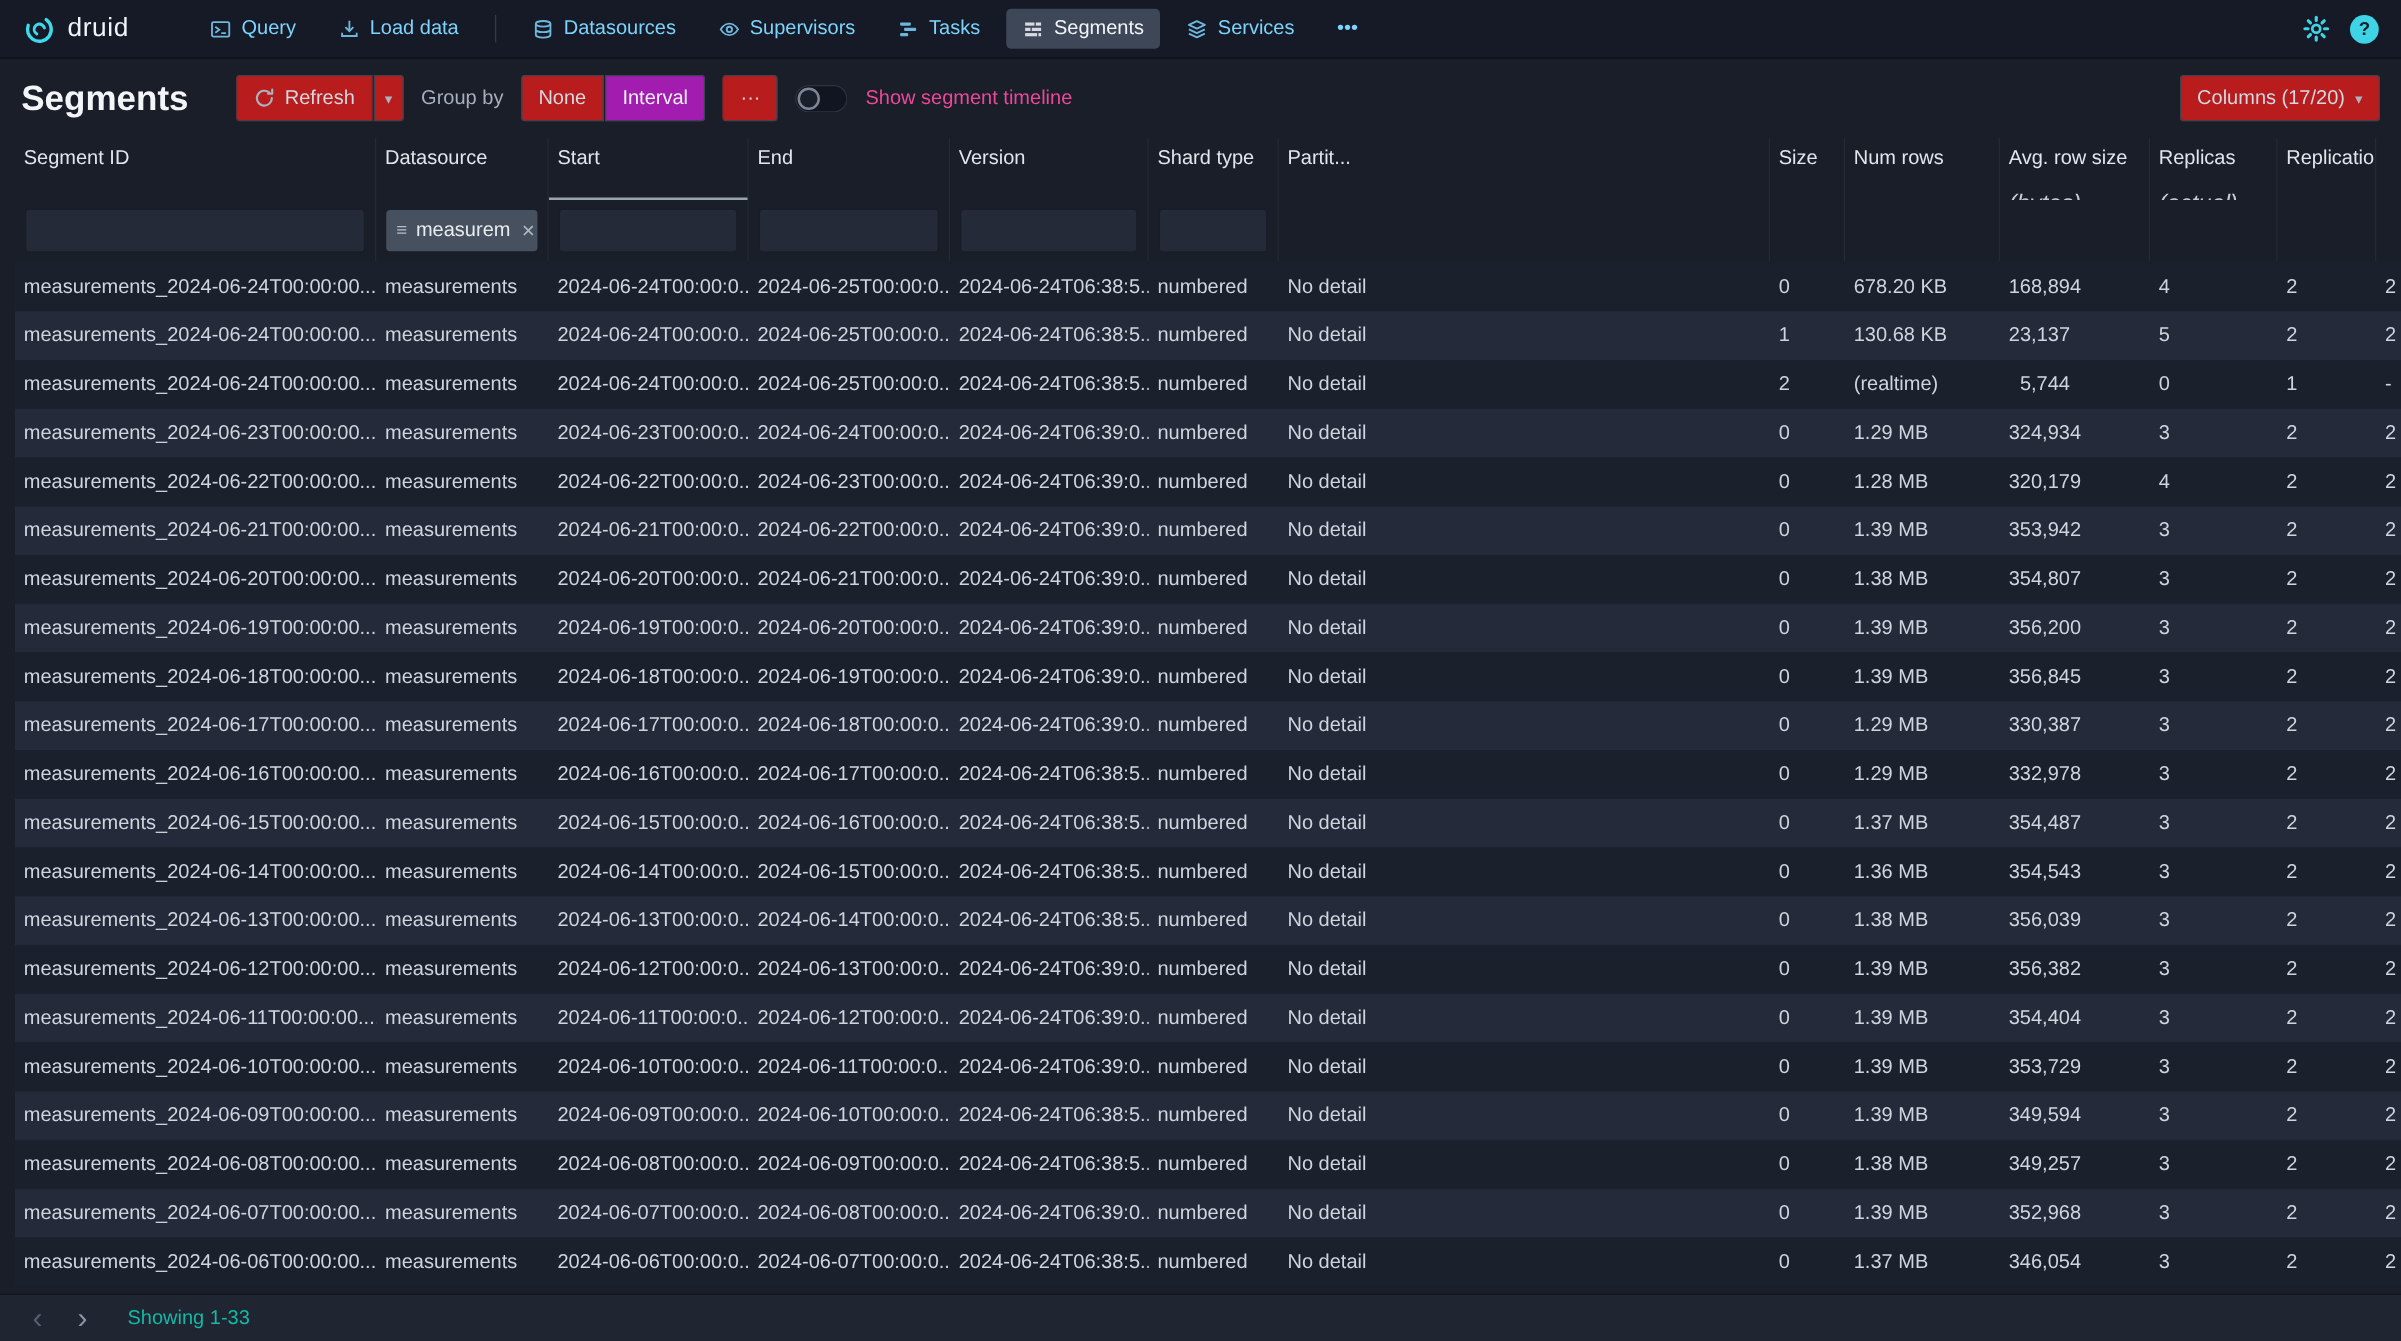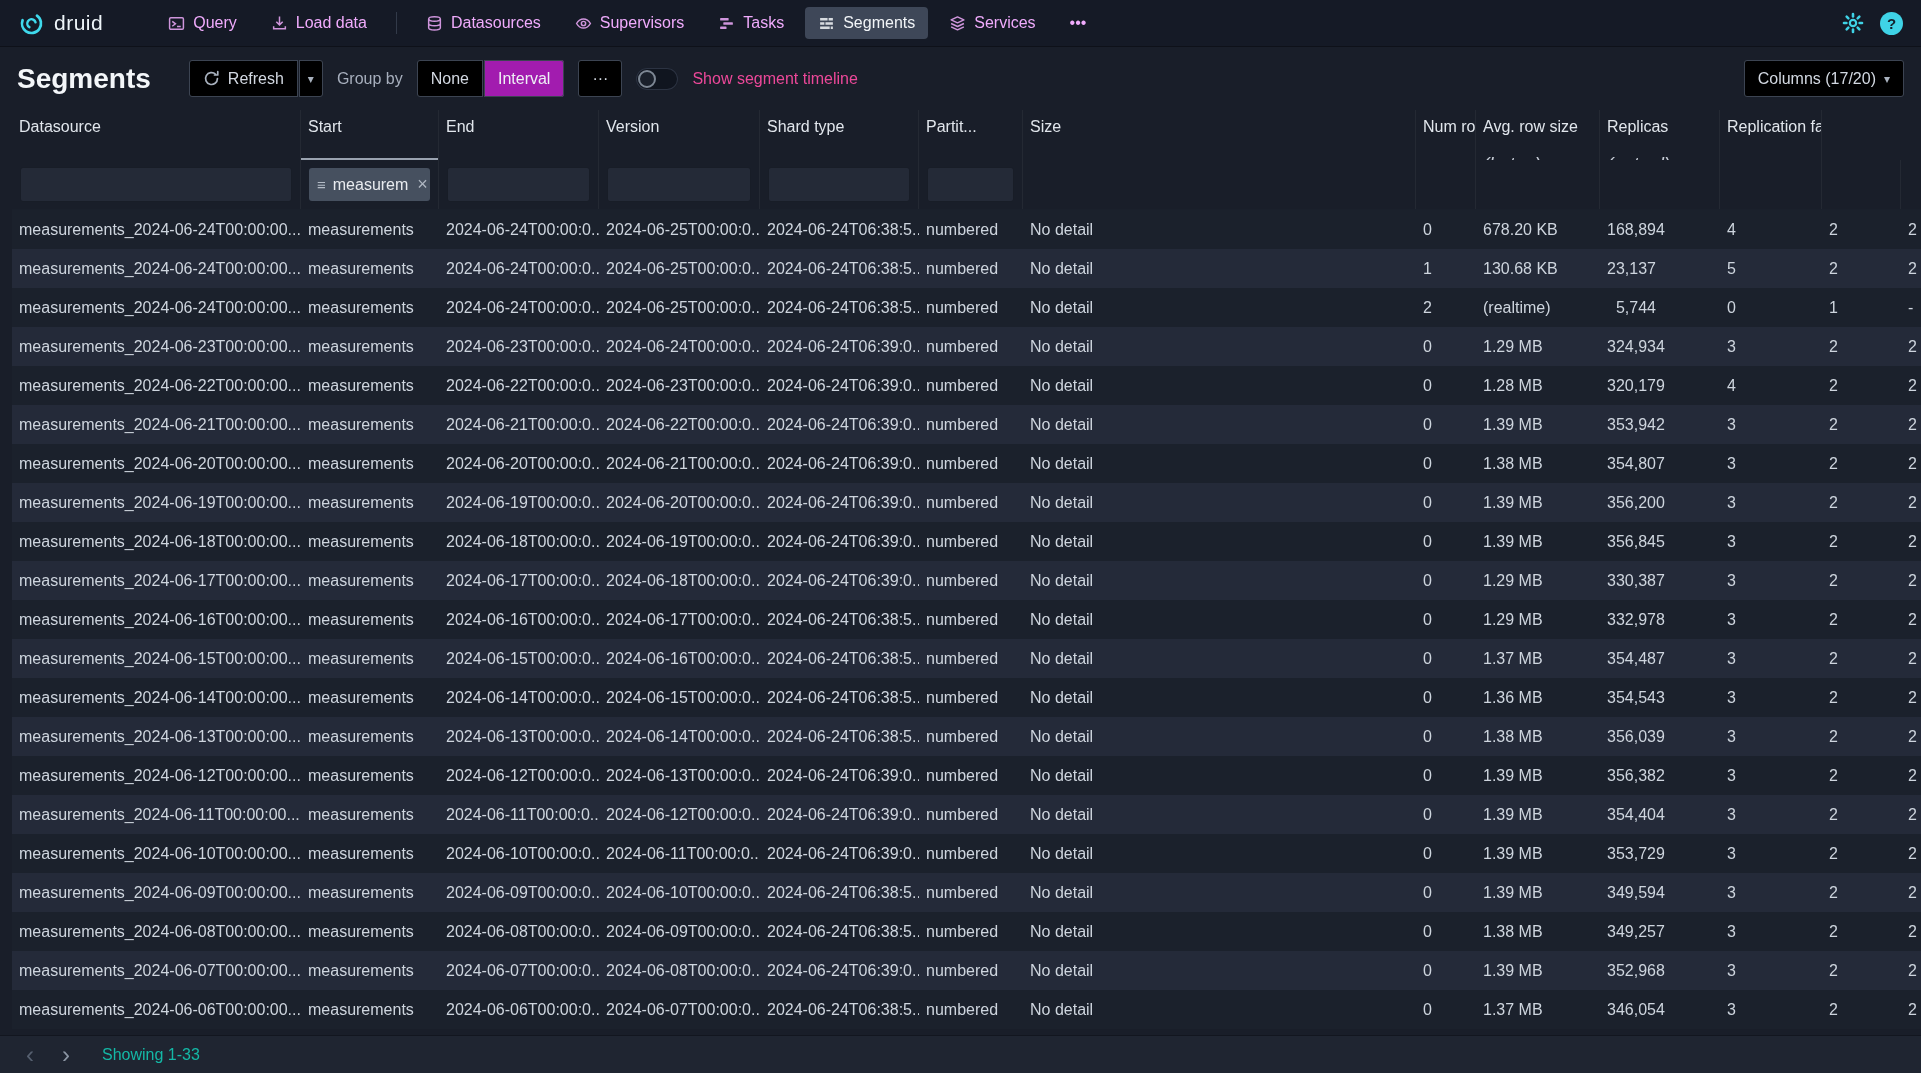--- a/index.html
+++ b/index.html
@@ -12,21 +12,21 @@
 
   
   .navbar {
     height:47px; flex:0 0 47px; background:#151a26;
     border-bottom:1px solid #0e1119;
     display:flex; align-items:center; padding:0 18px; gap:8px;
   }
   .brand { display:flex; align-items:center; gap:9px; margin-right:44px; }
   .brand-word { font-size:21px; color:#eef5f9; letter-spacing:.5px; }
   .nav-item {
-    display:flex; align-items:center; gap:8px; color:#f0abfc;
+    display:flex; align-items:center; gap:8px; color:#7dd3fc;
     padding:7px 13px; border-radius:4px; cursor:pointer; font-size:16px;
     white-space:nowrap;
   }
   .nav-item svg { flex:0 0 auto; opacity:.85; }
   .nav-item.active { background:#3e4758; color:#f2f5f8; }
   .nav-sep { width:1px; height:22px; background:#323a49; margin:0 8px; }
   .nav-spacer { flex:1; }
   .nav-right { display:flex; align-items:center; gap:16px; }
   .help-circle {
     width:23px; height:23px; border-radius:50%; background:#3fd3e6;
@@ -34,21 +34,21 @@
     display:flex; align-items:center; justify-content:center; cursor:pointer;
   }
 
   
   .controls {
     height:63px; flex:0 0 63px; display:flex; align-items:center;
     padding:0 17px; gap:14px;
   }
   .page-title { font-size:28px; font-weight:bold; color:#f3f6f9; margin-right:24px; }
   .btn {
-    background:#000000; box-shadow:inset 0 0 0 1px #3c4452;
+    background:#b91c1c; box-shadow:inset 0 0 0 1px #3c4452;
     color:#d3d9e2; border:none; border-radius:3px; height:37px;
     font-size:16px; font-family:inherit; padding:0 14px; cursor:pointer;
     display:inline-flex; align-items:center; gap:8px; white-space:nowrap;
   }
   .split { display:flex; }
   .split .btn:first-child { border-top-right-radius:0; border-bottom-right-radius:0; }
   .split .btn:last-child { border-top-left-radius:0; border-bottom-left-radius:0; padding:0 9px; margin-left:1px; }
   .caret { font-size:12px; color:#aab3c0; }
   .muted-label { color:#a7afbd; }
   .btn-group { display:flex; }
@@ -251,20 +251,23 @@
     <div class="spacer"></div>
 
     <button class="btn">
       <span>Columns (17/20)</span>
       <span class="caret">▾</span>
     </button>
   </div>
 
   <div class="tablewrap">
     <div class="hrow" id="thead">
+        <div class="hcell cell-segment_id">
+          <div class="hlabel">Segment ID</div>
+        </div>
         <div class="hcell cell-datasource">
           <div class="hlabel">Datasource</div>
         </div>
         <div class="hcell cell-start sorted">
           <div class="hlabel">Start</div>
         </div>
         <div class="hcell cell-end">
           <div class="hlabel">End</div>
         </div>
         <div class="hcell cell-version">

